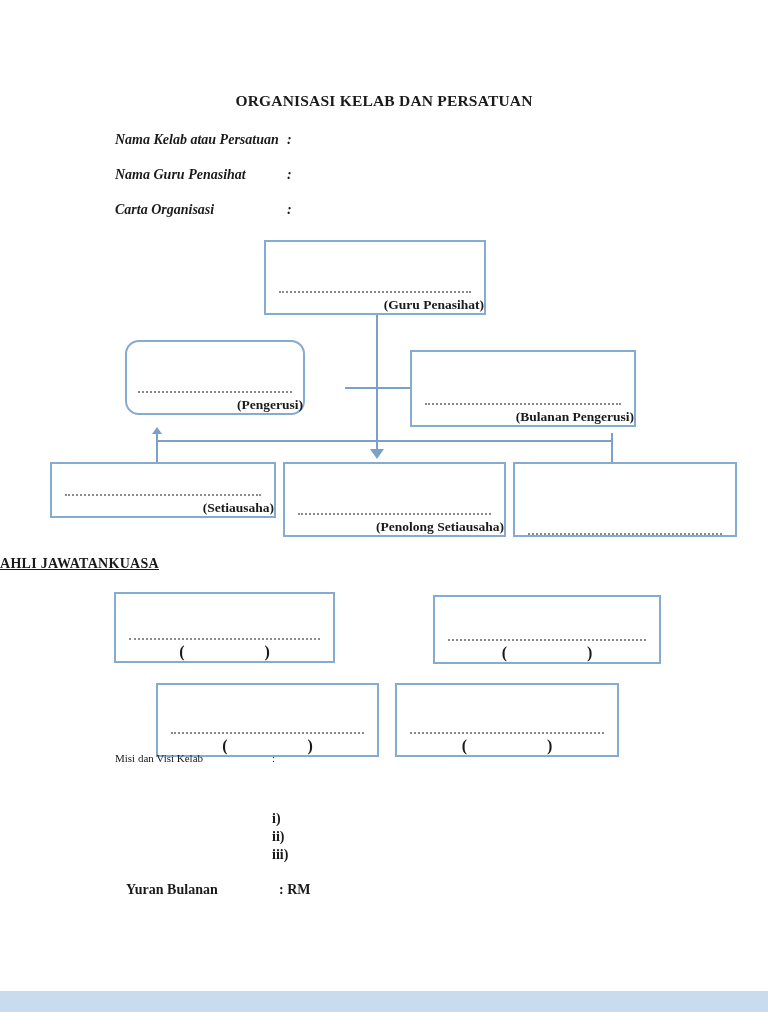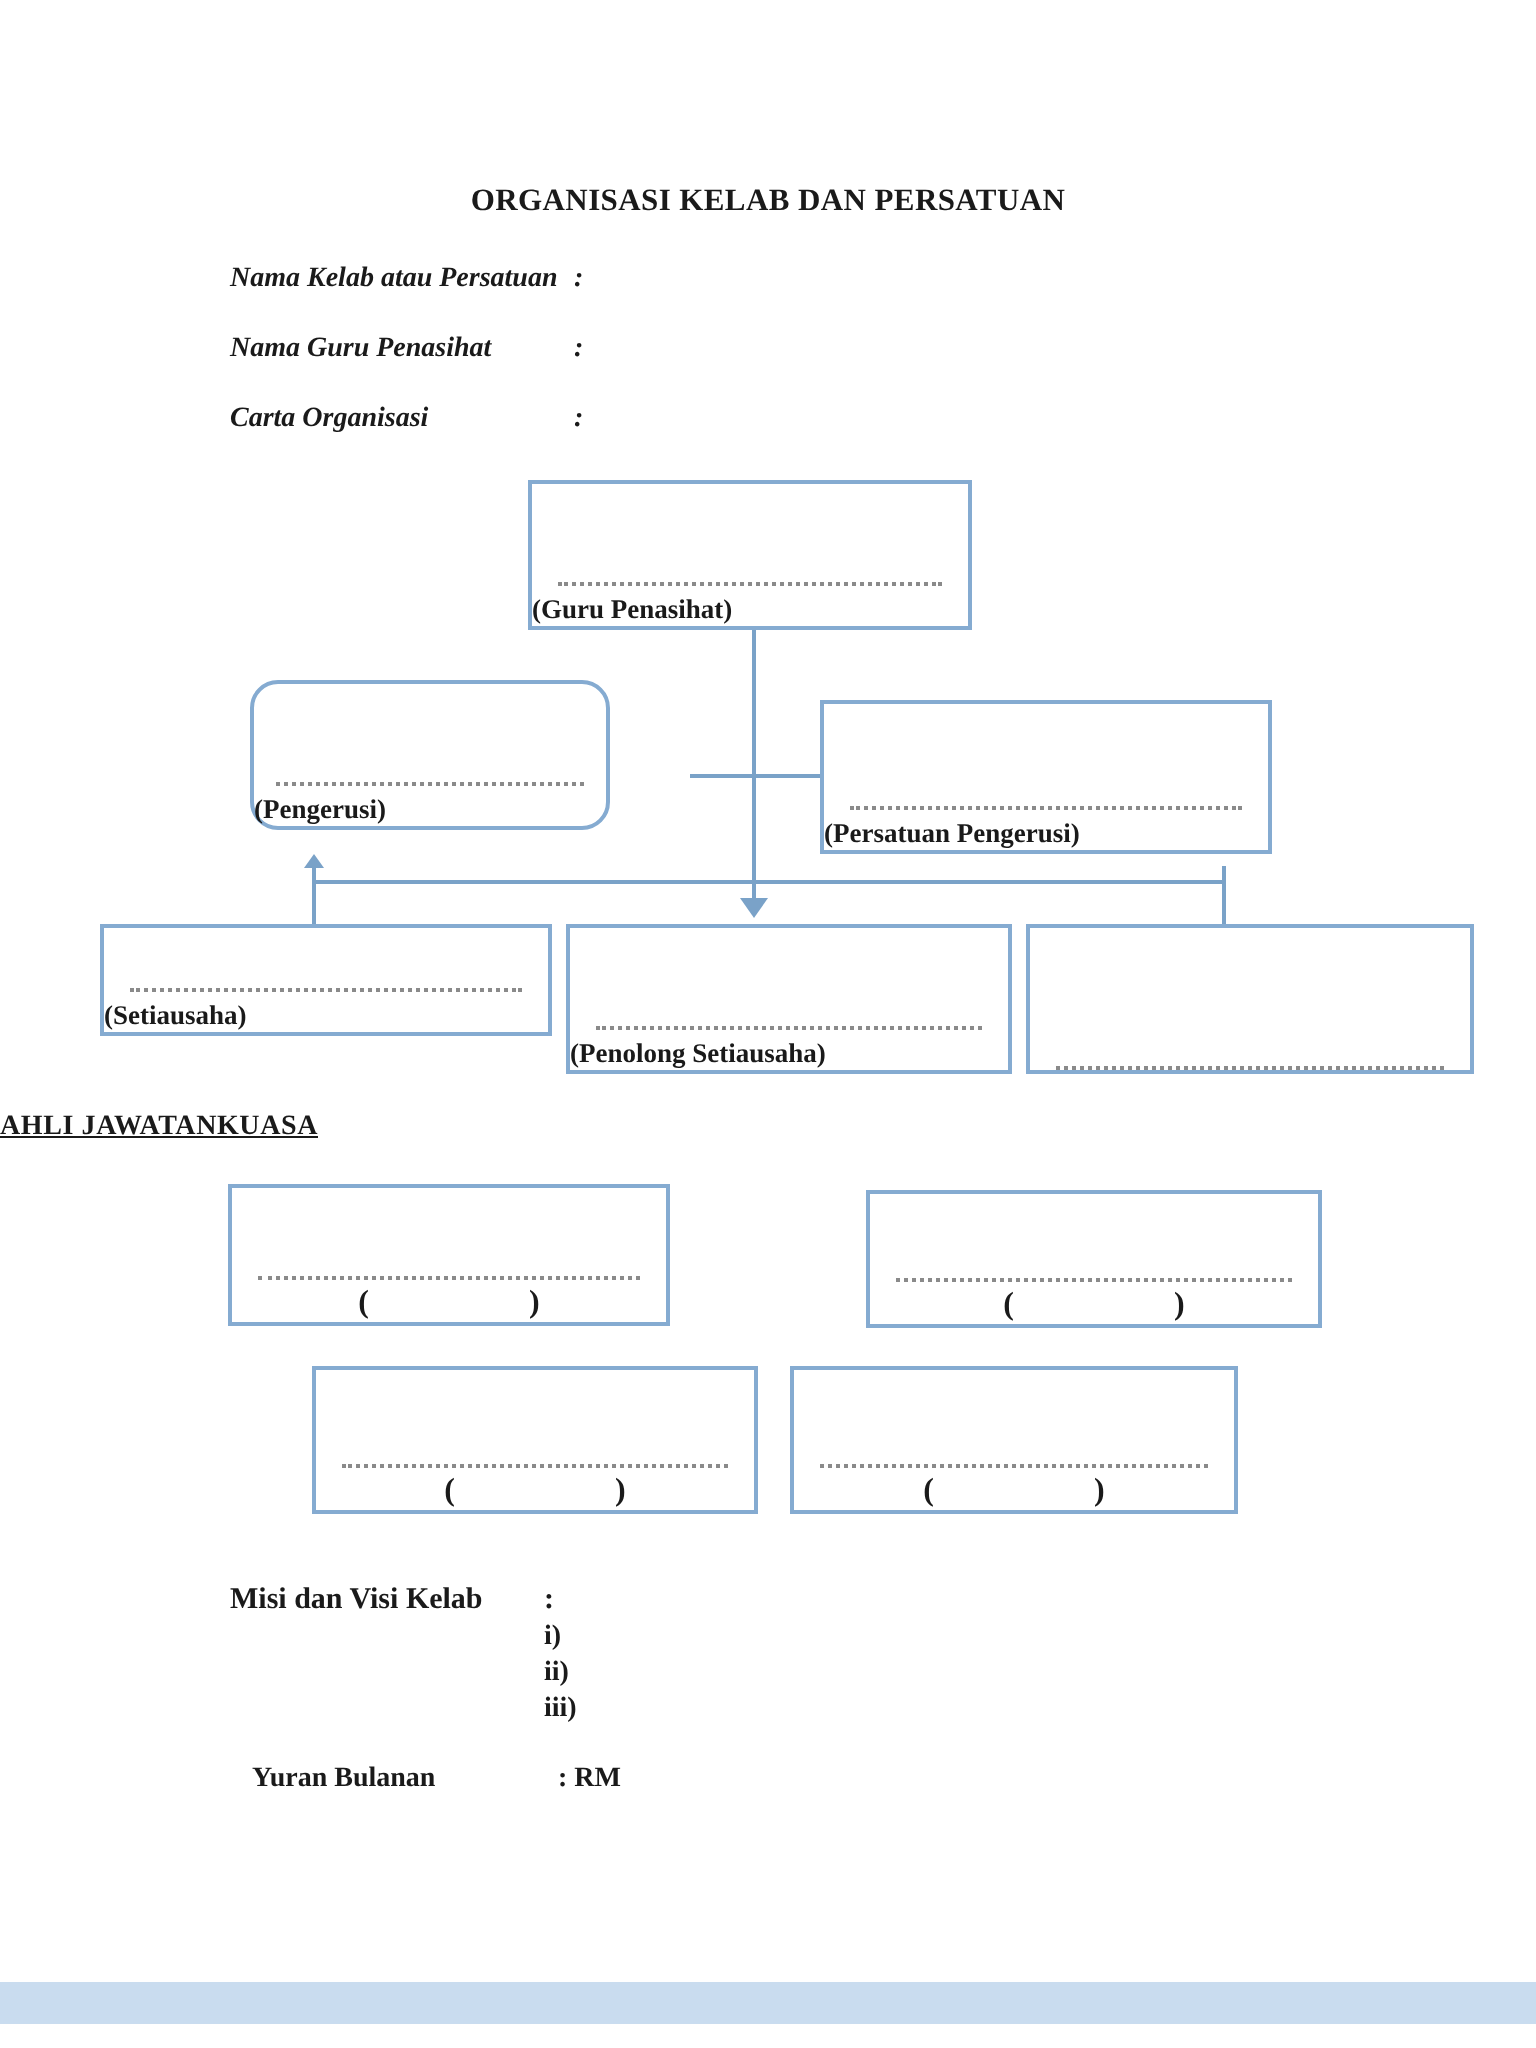--- a/index.html
+++ b/index.html
@@ -36,24 +36,24 @@
     height: 100%;
     display: flex; flex-direction: column; justify-content: flex-end;
     padding-bottom: 11px;
   }
   .dotted {
     width: 88%; margin: 0 auto;
     border-bottom: 2px dotted #8a8a8a;
     height: 0;
   }
   .obox-label {
-    text-align: left;
+    text-align: right;
     font-weight: bold; font-size: 13.5px;
     margin-top: 3px;
-    height: 17px; line-height: 17px;
+    height: 17px; line-height: 17px; margin-left: 12px;
   }
   #box-guru       { left: 264px; top: 240px; width: 222px; height: 75px; }
   #box-pengerusi  { left: 125px; top: 340px; width: 180px; height: 75px; border-radius: 14px; }
   #box-timbalan   { left: 410px; top: 350px; width: 226px; height: 77px; }
   #box-setiausaha { left:  50px; top: 462px; width: 226px; height: 56px; }
   #box-penolong   { left: 283px; top: 462px; width: 223px; height: 75px; }
   #box-bendahari  { left: 513px; top: 462px; width: 224px; height: 75px; }
 
   
   .cline { position: absolute; background: #7aa2c8; }
@@ -93,21 +93,21 @@
   .paren-row {
     display: flex; justify-content: center; gap: 80px;
     font-weight: bold; font-size: 16px;
     margin-top: 2px; height: 19px; line-height: 19px;
   }
   #box-ajk-a1 { left: 114px; top: 592px; width: 221px; height: 71px; }
   #box-ajk-a2 { left: 433px; top: 595px; width: 228px; height: 69px; }
   #box-ajk-b1 { left: 156px; top: 683px; width: 223px; height: 74px; }
   #box-ajk-b2 { left: 395px; top: 683px; width: 224px; height: 74px; }
 
-  .mission-row { left: 115px; top: 792px; width: 520px; font-weight: bold; font-size: 15px; }
+  .mission-row { left: 115px; top: 752px; width: 520px; font-weight: normal; font-size: 11px; }
   .mission-row .sep { position: absolute; left: 157px; top: 0; }
   .mission-items {
     left: 272px; top: 810px;
     font-weight: bold; font-size: 14px; line-height: 18px;
   }
   .fee-row { left: 126px; top: 882px; width: 520px; font-weight: bold; font-size: 14px; }
   .fee-row .sep { position: absolute; left: 153px; top: 0; }
 
   .footer-bar {
     left: 0; top: 991px; width: 768px; height: 21px;
@@ -148,21 +148,21 @@
 </div>
 <div class="obox" id="box-pengerusi">
   <div class="obox-inner">
     <div class="dotted"></div>
     <div class="obox-label">(Pengerusi)</div>
   </div>
 </div>
 <div class="obox" id="box-timbalan">
   <div class="obox-inner">
     <div class="dotted"></div>
-    <div class="obox-label">(Persatuan Pengerusi)</div>
+    <div class="obox-label">(Bulanan Pengerusi)</div>
   </div>
 </div>
 <div class="obox" id="box-setiausaha">
   <div class="obox-inner">
     <div class="dotted"></div>
     <div class="obox-label">(Setiausaha)</div>
   </div>
 </div>
 <div class="obox" id="box-penolong">
   <div class="obox-inner">

